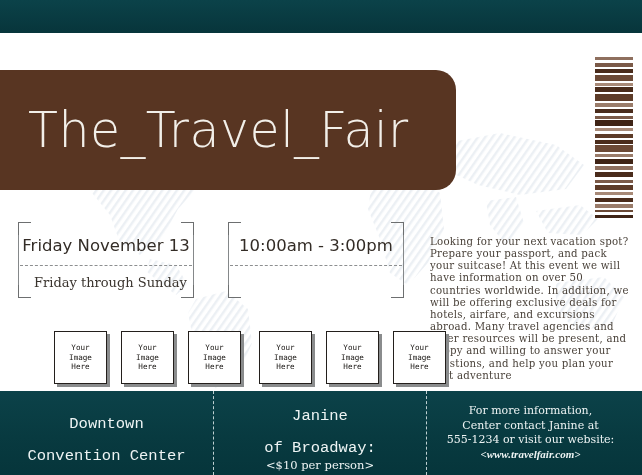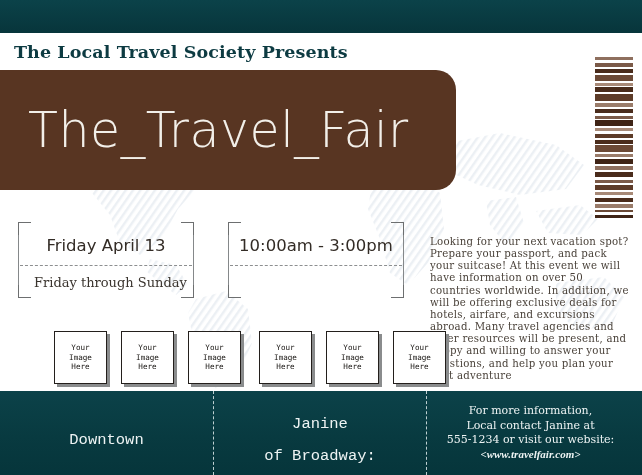--- a/index.html
+++ b/index.html
@@ -265,21 +265,20 @@
 </style>
 </head>
 <body>
 
 <div id="ticket">
 
   <div class="top-band">
     <div class="top-band-shade"></div>
   </div>
 
-  <div class="presenter">The Local Travel Society Presents</div>
 
   <div class="map-wrap">
     <svg class="map-hatch" viewBox="0 0 642 358" preserveAspectRatio="none">
       <defs>
         <pattern id="diag" width="6" height="6" patternUnits="userSpaceOnUse" patternTransform="rotate(35)">
           <rect width="6" height="6" fill="#ffffff"></rect>
           <rect width="2.4" height="6" fill="#dde4ec"></rect>
         </pattern>
       </defs>
       <g fill="url(#diag)">
@@ -370,21 +369,21 @@
       <span style="height: 2.0979%; background: rgb(63, 36, 22);"></span>
     </div>
 
   <div class="info-box box-left">
     <span class="edge-left"></span>
     <span class="edge-right"></span>
     <span class="bracket tl"></span>
     <span class="bracket tr"></span>
     <span class="bracket bl"></span>
     <span class="bracket br"></span>
-    <div class="info-primary">Friday April 13</div>
+    <div class="info-primary">Friday November 13</div>
     <div class="info-divider"></div>
     <div class="info-secondary">Friday through Sunday</div>
   </div>
 
   <div class="info-box box-right">
     <span class="edge-left"></span>
     <span class="edge-right"></span>
     <span class="bracket tl"></span>
     <span class="bracket tr"></span>
     <span class="bracket bl"></span>
@@ -427,31 +426,33 @@
         <div>Here</div>
       </div>
     </div>
 
   <div class="footer">
     <div class="footer-grad"></div>
   </div>
 
   <div class="foot-col venue">
     <div class="foot-big">Downtown</div>
+    <div class="foot-big">Convention Center</div>
   </div>
 
   <div class="foot-sep" style="left:213px"></div>
 
   <div class="foot-col price">
     <div class="foot-big">Janine</div>
     <div class="foot-big">of Broadway:</div>
+    <div class="foot-small">&lt;$10 per person&gt;</div>
   </div>
 
   <div class="foot-sep" style="left:426px"></div>
 
   <div class="foot-col contact">
     <div class="contact-line">For more information,</div>
-    <div class="contact-line">Local contact Janine at</div>
+    <div class="contact-line">Center contact Janine at</div>
     <div class="contact-line">555-1234 or visit our website:</div>
     <div class="contact-site">&lt;www.travelfair.com&gt;</div>
   </div>
 
 </div>
 
 </body></html>

